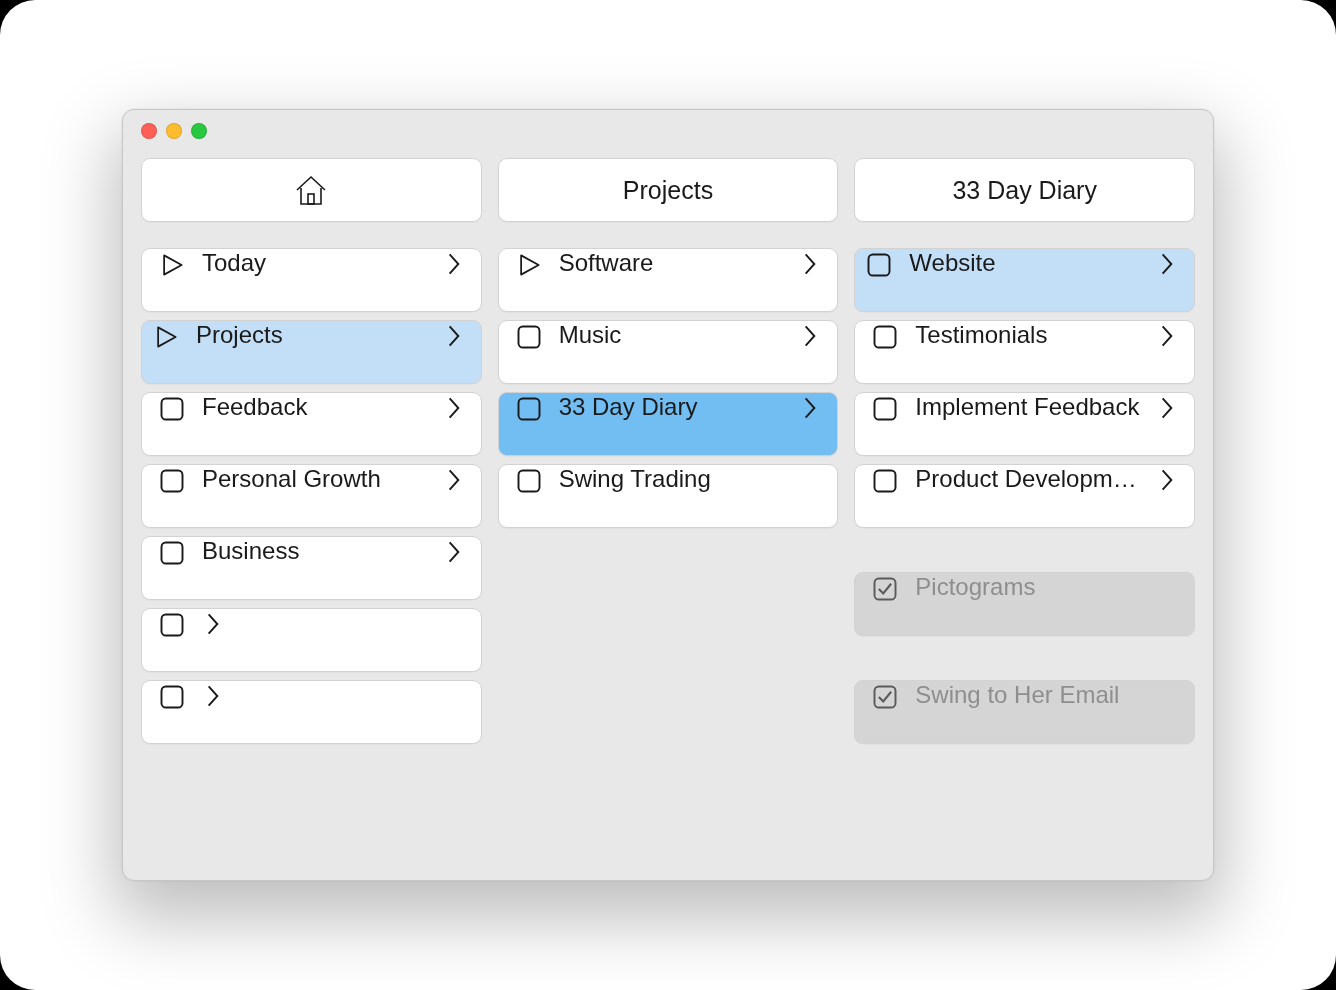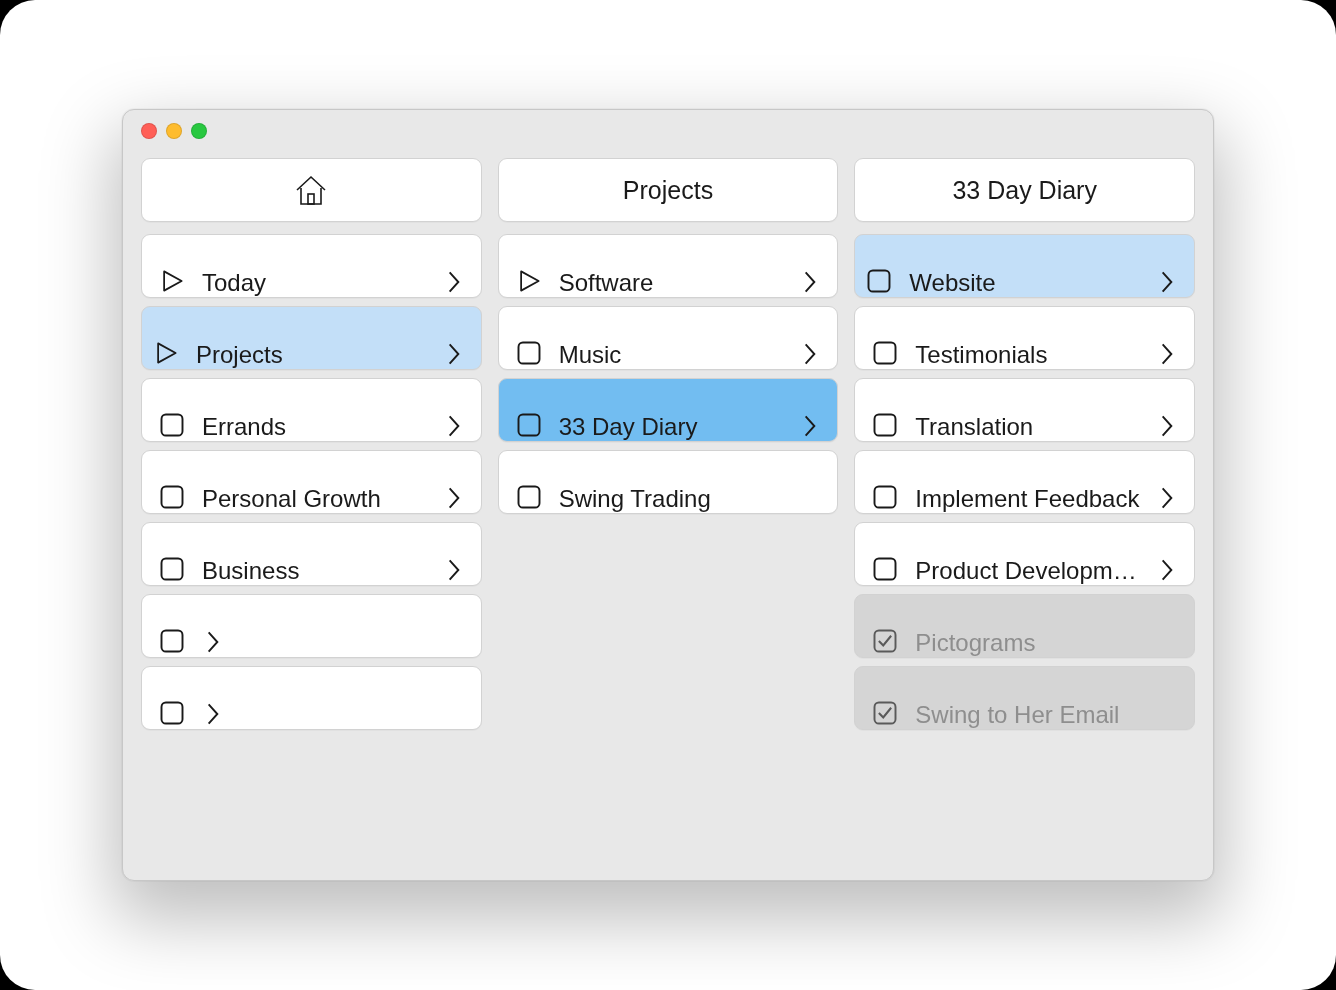--- a/index.html
+++ b/index.html
@@ -24,38 +24,38 @@
     border:1px solid var(--window-border);border-radius:12px;
     box-shadow:0 30px 70px 10px rgba(0,0,0,0.25),0 0 0 1px rgba(0,0,0,0.03);
     display:flex;flex-direction:column;overflow:hidden;
   }
   .titlebar{height:42px;display:flex;align-items:center;padding-left:18px;gap:9px;}
   .dot{width:14px;height:14px;border-radius:50%;border:1px solid rgba(0,0,0,0.12);}
   .dot.red{background:#ff5f57;}
   .dot.yellow{background:#febc2e;}
   .dot.green{background:#28c840;}
   .columns{flex:1;display:flex;gap:16px;padding:6px 18px 20px 18px;}
-  .col{flex:1;min-width:0;display:flex;flex-direction:column;gap:12px;}
+  .col{flex:1;min-width:0;display:flex;flex-direction:column;gap:26px;}
   .col-header{
     background:var(--card-bg);border:1px solid var(--card-border);border-radius:9px;
     height:62px;display:flex;align-items:center;justify-content:center;
     font-size:25px;color:var(--text);
     box-shadow:0 1px 1px rgba(0,0,0,0.03);
   }
   .list{display:flex;flex-direction:column;gap:8px;}
   .item{
     background:var(--card-bg);border:1px solid var(--card-border);border-radius:9px;
-    height:62px;display:flex;align-items:flex-end;padding:0 16px 0 14px;gap:14px;
+    height:62px;display:flex;align-items:flex-start;padding:0 16px 0 14px;gap:14px;
     font-size:24px;color:var(--text);
     box-shadow:0 1px 1px rgba(0,0,0,0.03);
     min-width:0;
   }
   .item.selected-light{background:var(--sel-light);padding-left:8px;}
   .item.selected-mid{background:var(--sel-mid);}
-  .item.done{background:var(--done-bg);color:var(--text-muted);}
+  .item.done{background:var(--done-bg);color:var(--text-muted);margin-top:36px;}
   .item .label{flex:1;white-space:nowrap;overflow:hidden;text-overflow:ellipsis;min-width:0;}
   .lead-ico{flex:0 0 32px;height:32px;display:flex;align-items:center;justify-content:center;}
   .chev{flex:0 0 22px;height:30px;display:flex;align-items:center;justify-content:center;}
   .home-ico{width:40px;height:40px;}
   svg{display:block;}
 </style>
 </head>
 <body>
 
 <div class="stage">
@@ -108,21 +108,21 @@
                 </svg>
               </span>
           </div>
 
           <div class="item">
             <span class="lead-ico">
                 <svg viewBox="0 0 32 32" width="28" height="28" fill="none" stroke="#1a1a1a" stroke-width="2.2">
                   <rect x="4" y="4" width="24" height="24" rx="5"></rect>
                 </svg>
               </span>
-            <span class="label">Errands</span>
+            <span class="label">Feedback</span>
             <span class="chev">
                 <svg viewBox="0 0 20 30" width="18" height="26" fill="none" stroke="#1a1a1a" stroke-width="2.2">
                   <polyline points="5,4 15,15 5,26"></polyline>
                 </svg>
               </span>
           </div>
 
           <div class="item">
             <span class="lead-ico">
                 <svg viewBox="0 0 32 32" width="28" height="28" fill="none" stroke="#1a1a1a" stroke-width="2.2">
@@ -267,33 +267,20 @@
                 </svg>
               </span>
             <span class="label">Testimonials</span>
             <span class="chev">
                 <svg viewBox="0 0 20 30" width="18" height="26" fill="none" stroke="#1a1a1a" stroke-width="2.2">
                   <polyline points="5,4 15,15 5,26"></polyline>
                 </svg>
               </span>
           </div>
 
-          <div class="item">
-            <span class="lead-ico">
-                <svg viewBox="0 0 32 32" width="28" height="28" fill="none" stroke="#1a1a1a" stroke-width="2.2">
-                  <rect x="4" y="4" width="24" height="24" rx="5"></rect>
-                </svg>
-              </span>
-            <span class="label">Translation</span>
-            <span class="chev">
-                <svg viewBox="0 0 20 30" width="18" height="26" fill="none" stroke="#1a1a1a" stroke-width="2.2">
-                  <polyline points="5,4 15,15 5,26"></polyline>
-                </svg>
-              </span>
-          </div>
 
 
           <div class="item">
             <span class="lead-ico">
                 <svg viewBox="0 0 32 32" width="28" height="28" fill="none" stroke="#1a1a1a" stroke-width="2.2">
                   <rect x="4" y="4" width="24" height="24" rx="5"></rect>
                 </svg>
               </span>
             <span class="label">Implement Feedback</span>
             <span class="chev">

